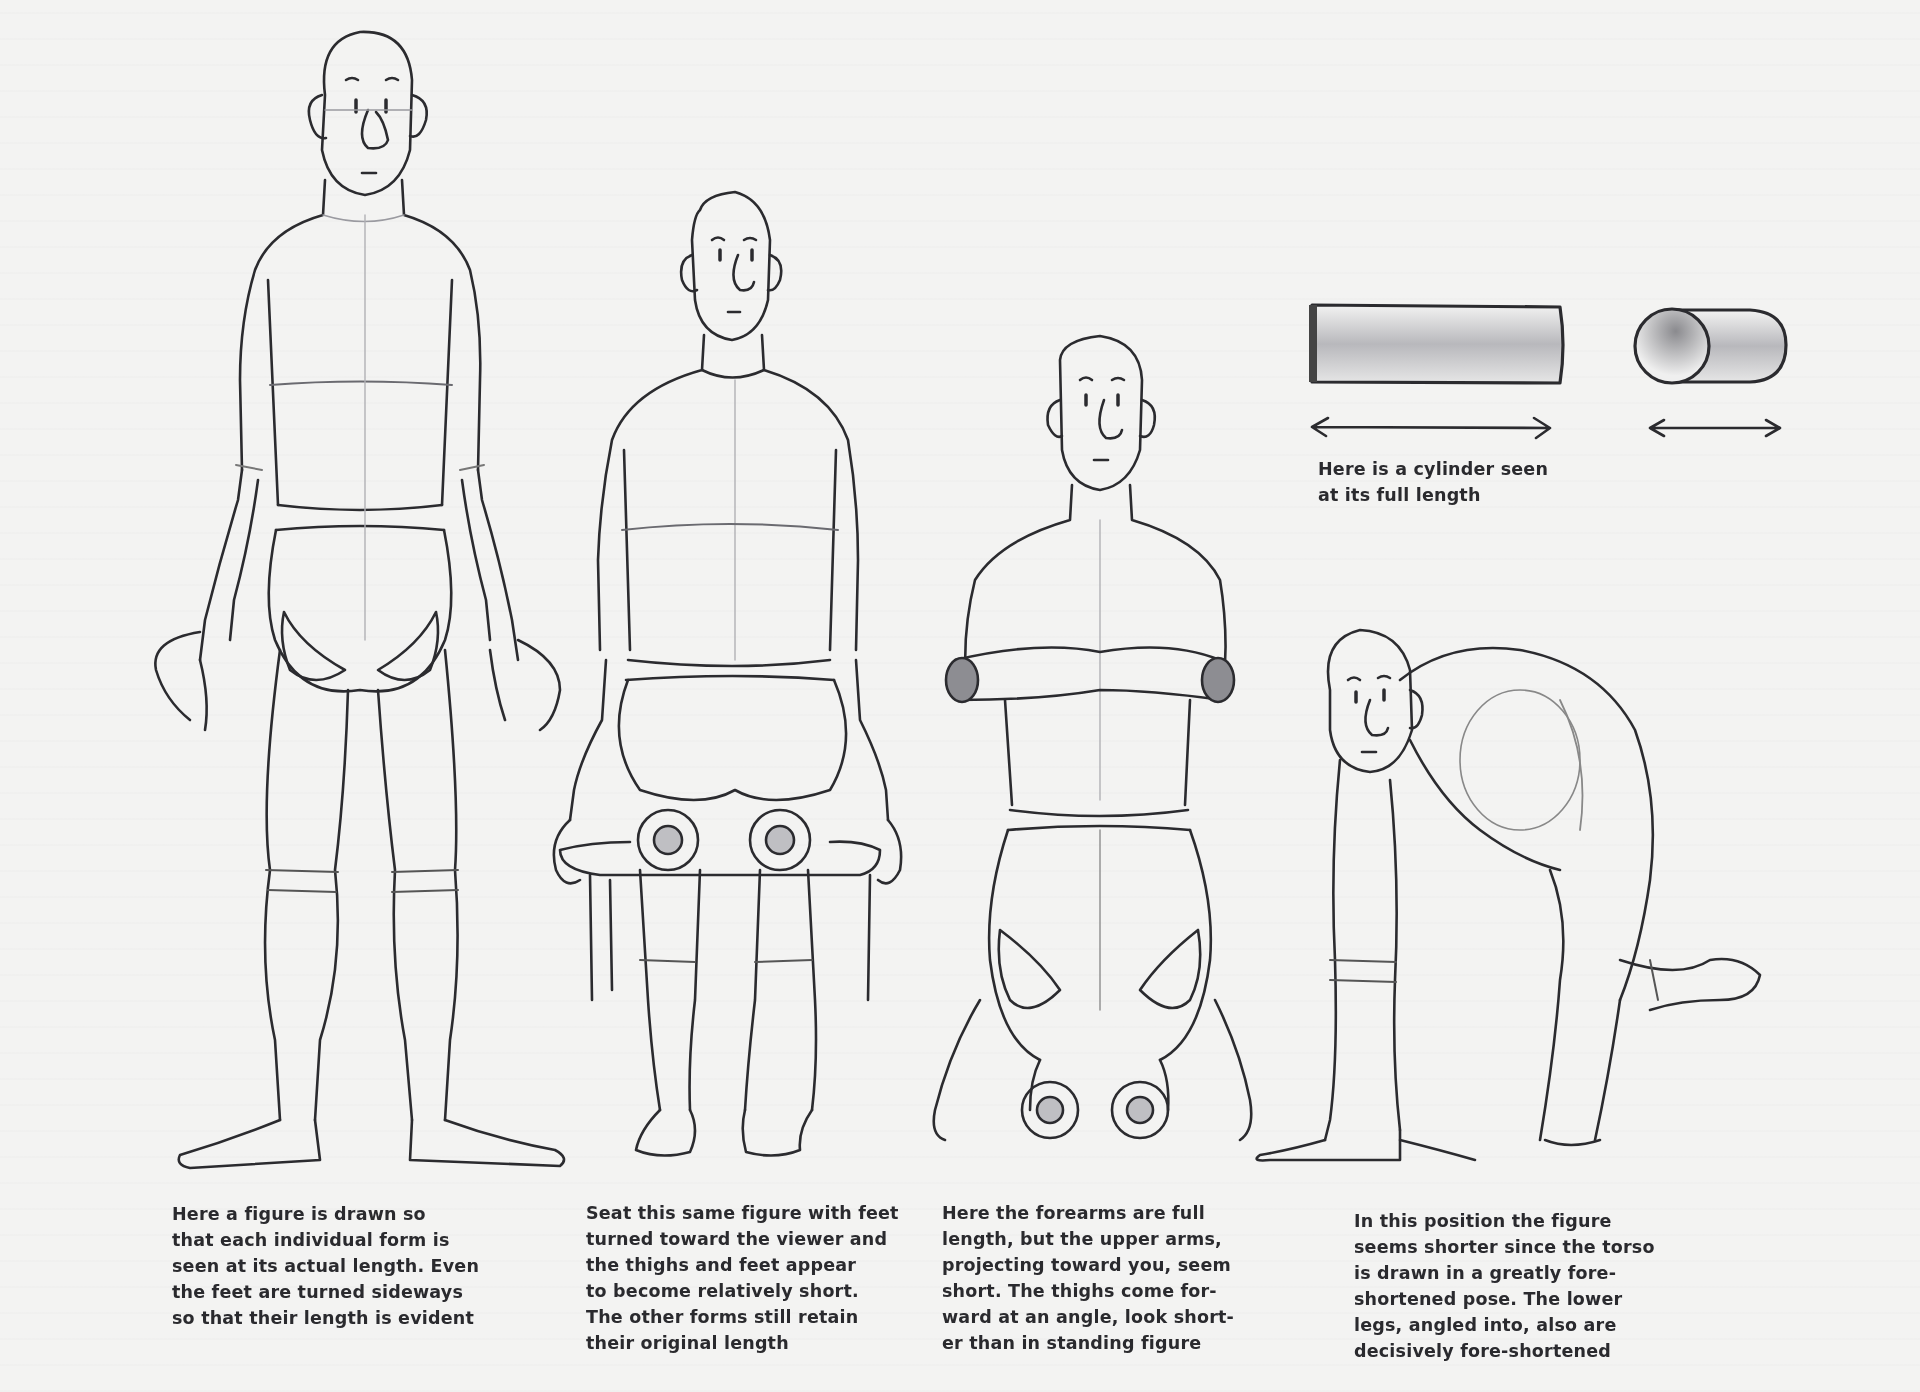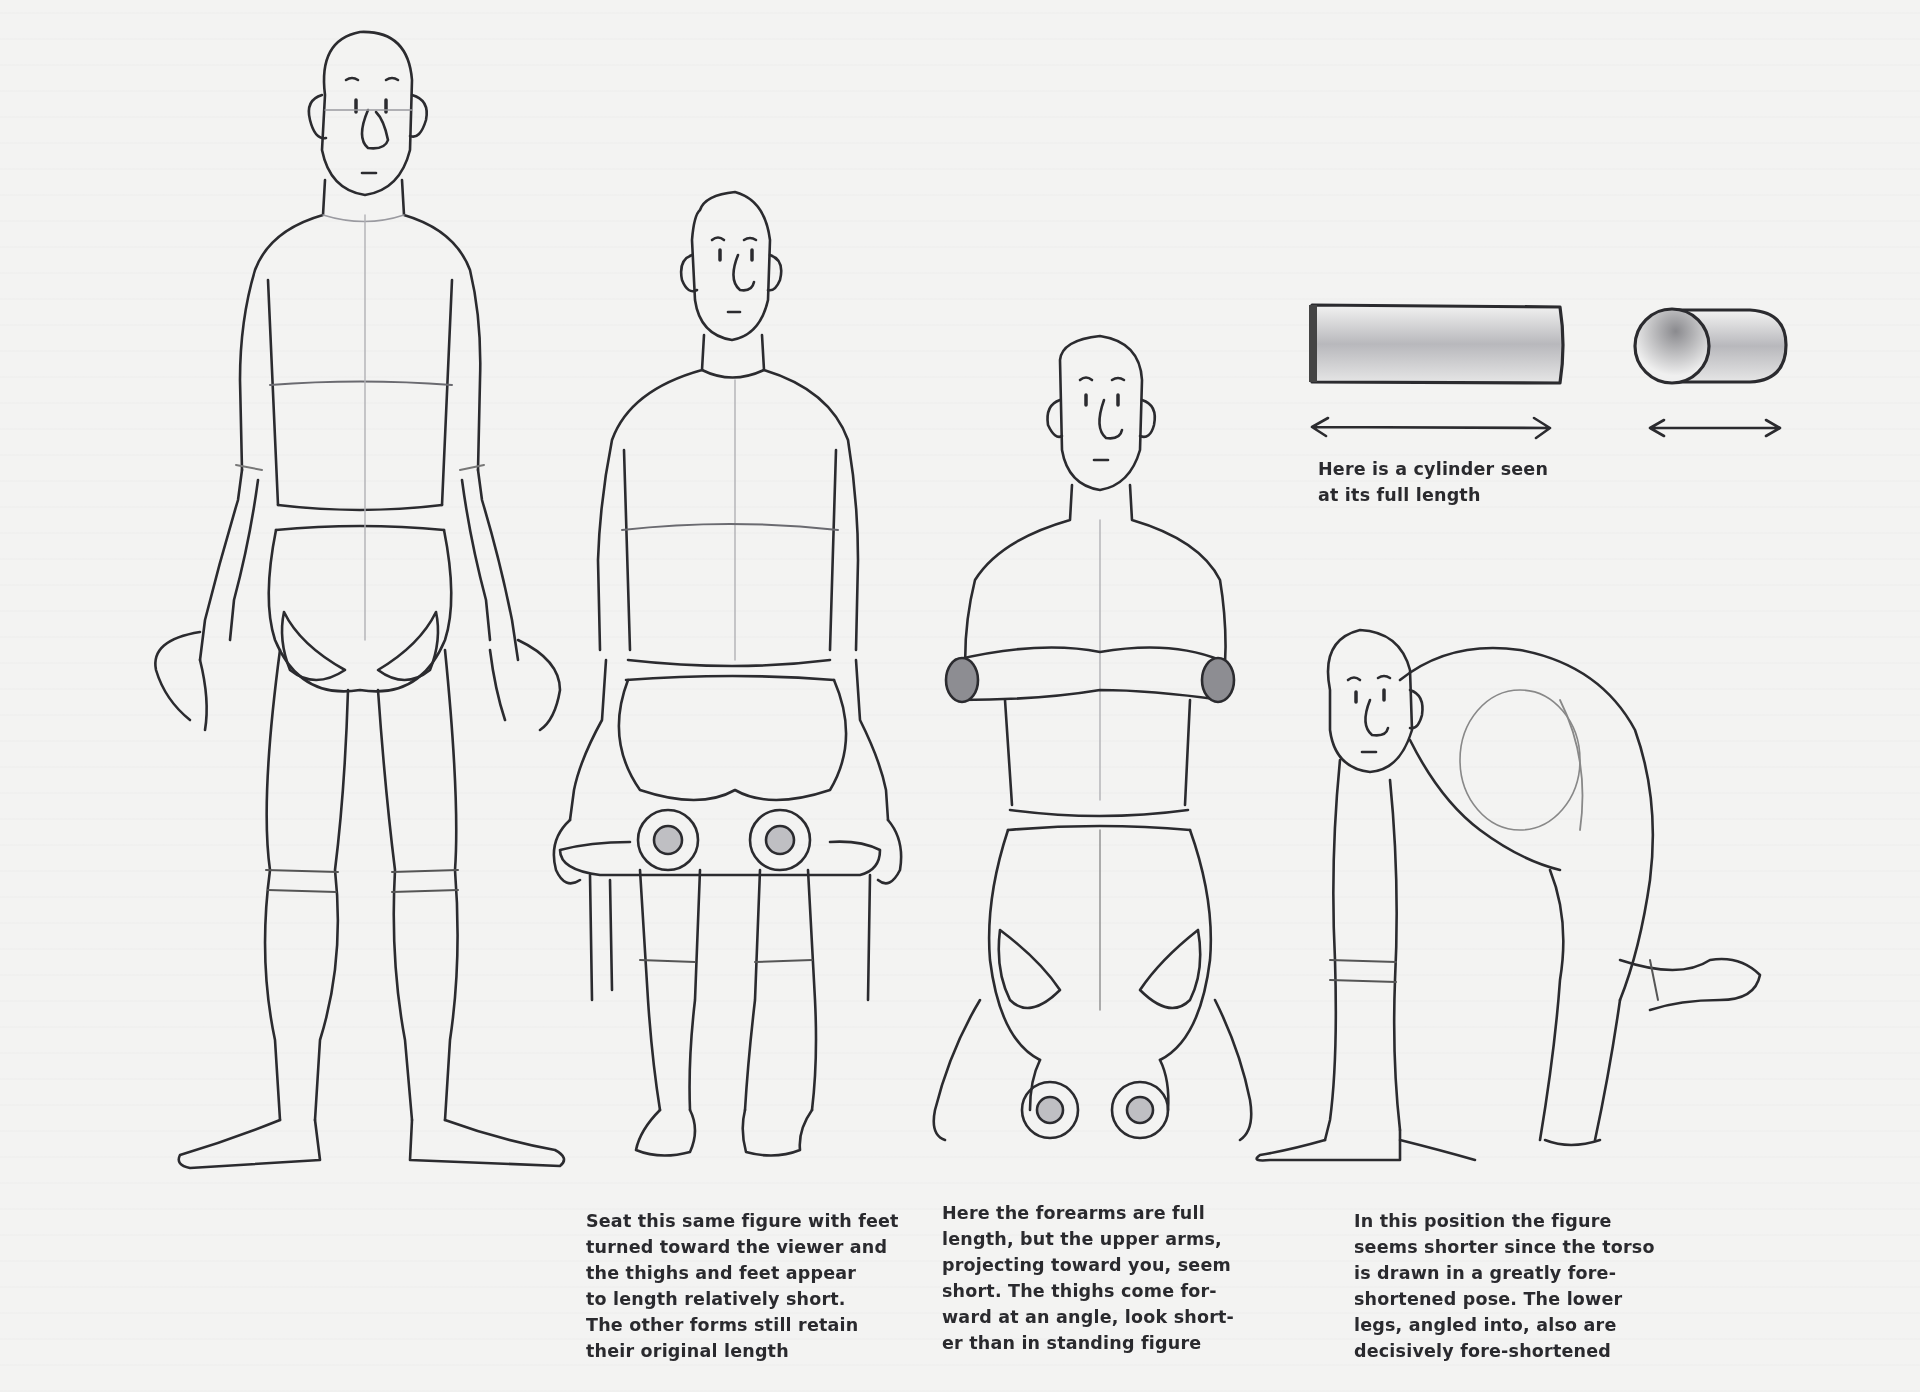--- a/index.html
+++ b/index.html
@@ -21,21 +21,21 @@
     font-weight: bold;
     font-size: 17.5px;
     line-height: 26px;
     color: #2a2a2e;
     text-align: justify;
     text-align-last: left;
     letter-spacing: 0.2px;
   }
   .caption span { display: block; white-space: nowrap; }
   .c1 { left: 172px; top: 1201px; width: 270px; }
-  .c2 { left: 586px; top: 1200px; width: 284px; margin-top: 8px; }
+  .c2 { left: 586px; top: 1200px; width: 284px; }
   .c3 { left: 942px; top: 1200px; width: 270px; }
   .c4 { left: 1354px; top: 1199px; width: 272px; margin-top: 9px; }
   .c5 { left: 1318px; top: 456px; width: 240px; }
   .c6 { left: 1634px; top: 460px; width: 170px; }
 </style>
 </head>
 <body>
 
 <div class="page">
   <div class="bleed"></div>
@@ -192,26 +192,33 @@
       <path d="M1325 1140 Q1290 1150 1260 1155 Q1250 1162 1270 1160 L1400 1160 L1400 1130"></path>
       <path d="M1400 1140 Q1440 1150 1475 1160"></path>
 
       <path d="M1550 870 Q1570 920 1560 980 Q1555 1050 1540 1140 M1620 1000 Q1610 1070 1595 1140"></path>
       <path d="M1545 1140 Q1570 1150 1600 1140"></path>
       <path d="M1620 960 Q1680 980 1710 960 Q1740 955 1760 975 Q1755 1000 1720 1000 Q1680 1000 1650 1010"></path>
       <path d="M1650 960 L1658 1000" stroke="#555" stroke-width="2"></path>
     </g>
   </svg>
 
+  <div class="caption c1">
+    <span>Here a figure is drawn so</span>
+    <span>that each individual form is</span>
+    <span>seen at its actual length. Even</span>
+    <span>the feet are turned sideways</span>
+    <span>so that their length is evident</span>
+  </div>
 
   <div class="caption c2">
     <span>Seat this same figure with feet</span>
     <span>turned toward the viewer and</span>
     <span>the thighs and feet appear</span>
-    <span>to length relatively short.</span>
+    <span>to become relatively short.</span>
     <span>The other forms still retain</span>
     <span>their original length</span>
   </div>
 
   <div class="caption c3">
     <span>Here the forearms are full</span>
     <span>length, but the upper arms,</span>
     <span>projecting toward you, seem</span>
     <span>short. The thighs come for-</span>
     <span>ward at an angle, look short-</span>

